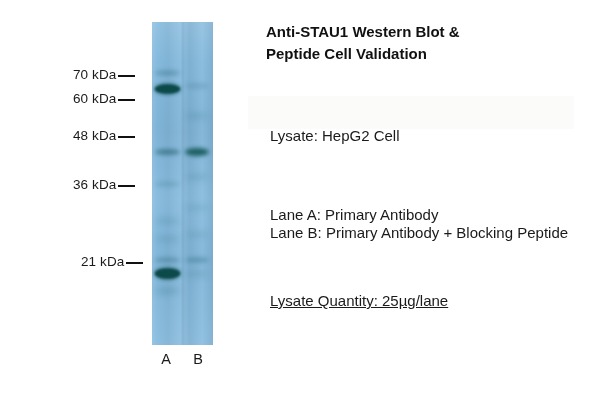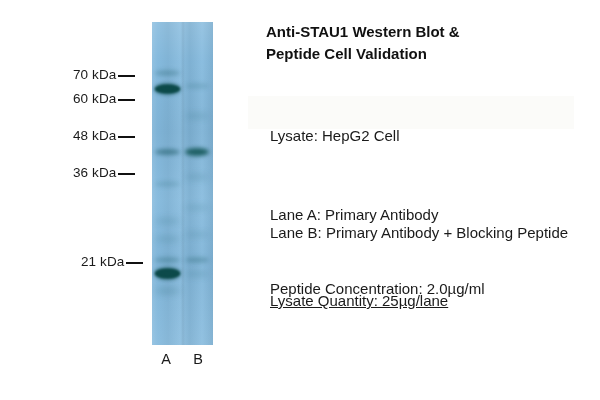--- a/index.html
+++ b/index.html
@@ -146,21 +146,21 @@
   <div>
     <div class="marker" id="marker-0" style="left:73px; top:67px;">
       <span class="mk-label">70 kDa</span><span class="mk-tick"></span>
     </div>
     <div class="marker" id="marker-1" style="left:73px; top:91px;">
       <span class="mk-label">60 kDa</span><span class="mk-tick"></span>
     </div>
     <div class="marker" id="marker-2" style="left:73px; top:128px;">
       <span class="mk-label">48 kDa</span><span class="mk-tick"></span>
     </div>
-    <div class="marker" id="marker-3" style="left:73px; top:165px;text-align:center;">
+    <div class="marker" id="marker-3" style="left:73px; top:177px;text-align:center;">
       <span class="mk-label">36 kDa</span><span class="mk-tick"></span>
     </div>
     <div class="marker" id="marker-4" style="left:73px; top:254px;margin-left:8px;">
       <span class="mk-label">21 kDa</span><span class="mk-tick"></span>
     </div>
   </div>
 
   <div id="blot">
     <div class="mottle"></div>
     <div class="vsep"></div>
@@ -199,16 +199,15 @@
     <div>Peptide Cell Validation</div>
   </div>
 
   <div class="ghost-box"></div>
 
   <div class="txt" id="lysate-line">Lysate: HepG2 Cell</div>
 
   <div class="txt" id="lane-b-line">Lane B: Primary Antibody + Blocking Peptide</div>
   <div class="txt" id="lane-a-line">Lane A: Primary Antibody</div>
 
-  <div class="txt" id="detail-1">Peptide Concentration: 2.0µg/ml</div>
   <div class="txt" id="detail-2">Lysate Quantity: 25µg/lane</div>
 
 </div>
 
 </body></html>

